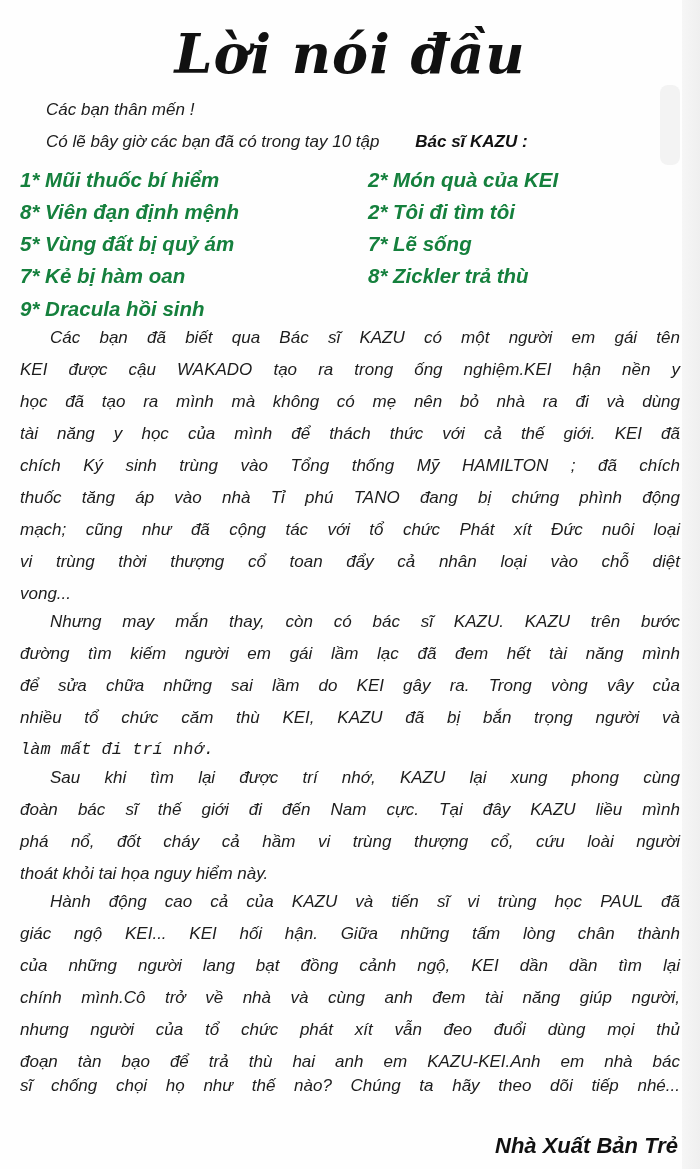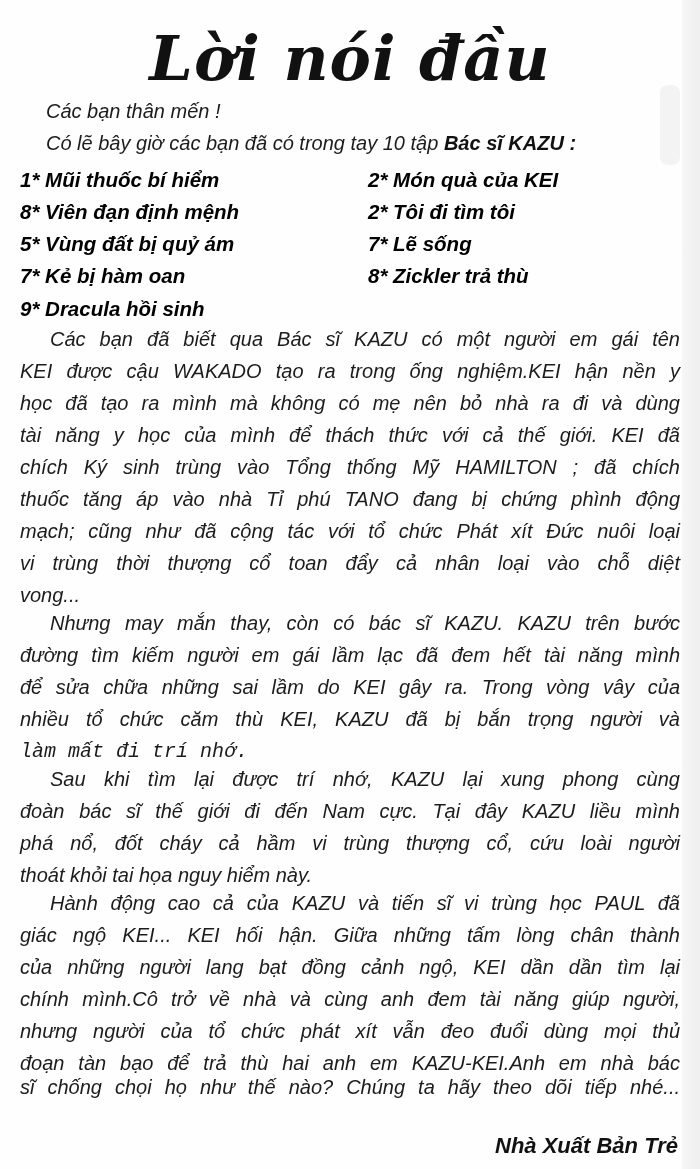--- a/index.html
+++ b/index.html
@@ -34,51 +34,52 @@
     }
     .title {
       position: absolute;
       top: 22px;
       left: 0;
       width: 700px;
       text-align: center;
       font-family: "DejaVu Serif", serif;
       font-style: italic;
       font-weight: bold;
-      font-size: 62px;
+      font-size: 54px;
       letter-spacing: 1px;
       color: #111;
       margin: 0;
     }
     .line {
       position: absolute;
       font-family: "Liberation Sans", sans-serif;
       font-style: italic;
-      font-size: 20px;
+      font-size: 17px;
       color: #1c1c1c;
       white-space: nowrap;
       margin: 0;
     }
     .justify {
       left: 20px;
       width: 660px;
       text-align: justify;
       text-align-last: justify;
     }
     .bold {
       font-weight: bold;
       color: #111;
+      margin-left: 31px;
     }
     .vol {
       position: absolute;
       font-family: "Liberation Sans", sans-serif;
       font-style: italic;
       font-weight: bold;
       font-size: 20.5px;
-      color: #000000;
+      color: #15803d;
       white-space: nowrap;
     }
     .publisher {
       position: absolute;
       top: 1105px;
       right: 22px;
       font-family: "Liberation Sans", sans-serif;
       font-style: italic;
       font-weight: bold;
       font-size: 22px;

